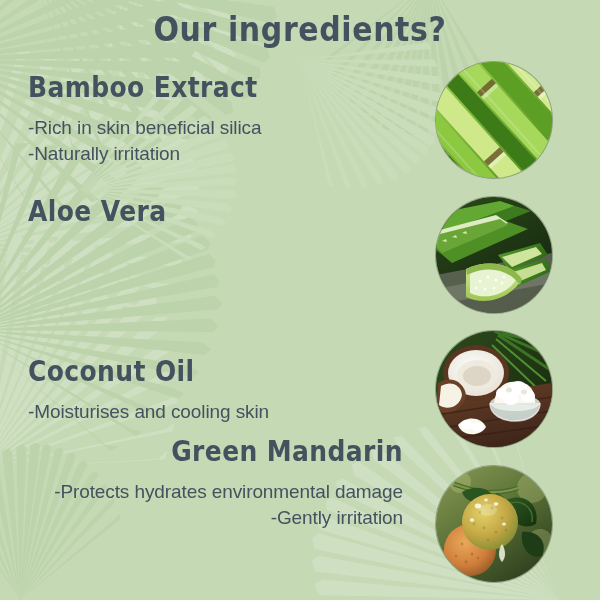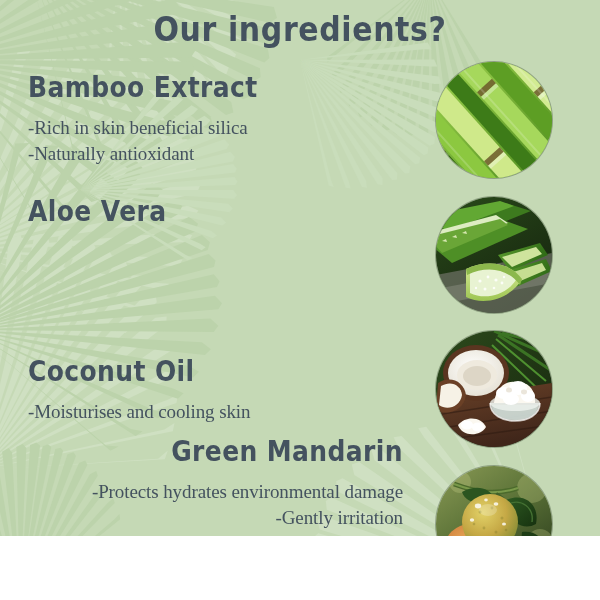--- a/index.html
+++ b/index.html
@@ -9,21 +9,21 @@
   body {
     width: 600px;
     height: 600px;
     overflow: hidden;
     font-family: "DejaVu Sans", sans-serif;
   }
 
   #poster {
     position: relative;
     width: 600px;
-    height: 536px;
+    height: 600px;
     background: #c5d9b5;
     overflow: hidden;
   }
 
   
   #bg-palms {
     position: absolute;
     inset: 0;
     width: 600px;
     height: 600px;
@@ -65,21 +65,21 @@
     font-size: 25px;
     letter-spacing: 0.4px;
     color: #44525f;
     transform: scaleY(1.1);
     transform-origin: left top;
     white-space: nowrap;
     margin: 0 0 14px 0;
   }
 
   .benefit {
-    font-family: Liberation Serif, serif;
+    font-family: Liberation Sans, sans-serif;
     font-size: 19px;
     line-height: 26px;
     color: #44525f;
     margin: 0;
     padding-left: 13px;
     text-indent: -13px;
     letter-spacing: -0.1px;
   }
 
   
@@ -180,21 +180,21 @@
     </g>
   </svg>
 
   <div id="content">
 
     <div class="poster-title">Our ingredients?</div>
 
     <div class="ingredient" id="ingredient-0">
       <p class="ingredient-name">Bamboo Extract</p>
       <p class="benefit">-Rich in skin beneficial silica</p>
-      <p class="benefit">-Naturally antioxidant</p>
+      <p class="benefit">-Naturally irritation</p>
     </div>
 
     <div class="ingredient" id="ingredient-1">
       <p class="ingredient-name">Aloe Vera</p>
     </div>
 
     <div class="ingredient" id="ingredient-2">
       <p class="ingredient-name">Coconut Oil</p>
       <p class="benefit">-Moisturises and cooling skin</p>
     </div>

